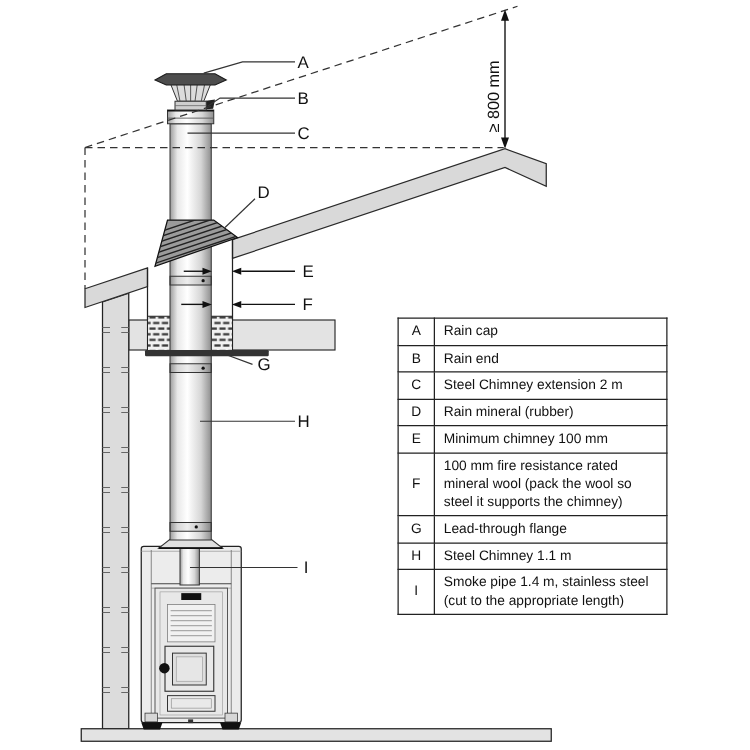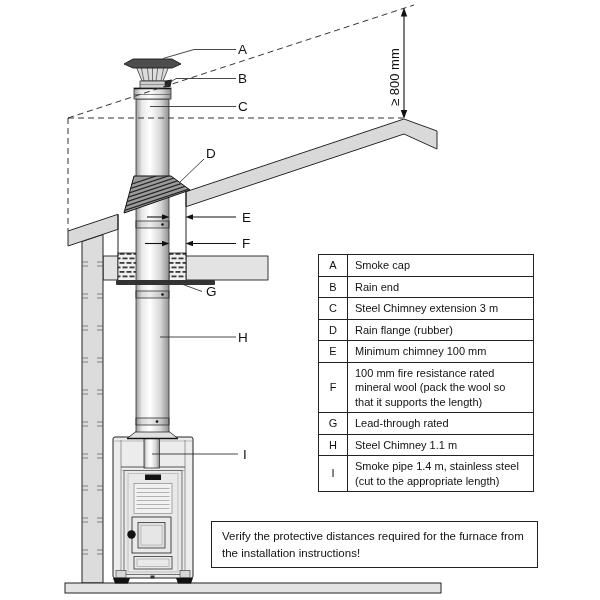--- a/index.html
+++ b/index.html
@@ -185,53 +185,52 @@
       <text x="238" y="341.5" font-size="13.5">H</text>
       <text x="243" y="458.5" font-size="13.5">I</text>
     </g>
   </svg>
 
   <div class="legend">
     <table>
       <tbody>
         <tr>
             <td class="key">A</td>
-            <td>Smoke cap</td>
+            <td>Rain cap</td>
           </tr>
         <tr>
             <td class="key">B</td>
             <td>Rain end</td>
           </tr>
         <tr>
             <td class="key">C</td>
-            <td>Steel Chimney extension 3 m</td>
+            <td>Steel Chimney extension 2 m</td>
           </tr>
         <tr>
             <td class="key">D</td>
-            <td>Rain flange (rubber)</td>
+            <td>Rain mineral (rubber)</td>
           </tr>
         <tr>
             <td class="key">E</td>
             <td>Minimum chimney 100 mm</td>
           </tr>
         <tr>
             <td class="key">F</td>
-            <td>100 mm fire resistance rated mineral wool (pack the wool so that it supports the length)</td>
+            <td>100 mm fire resistance rated mineral wool (pack the wool so steel it supports the chimney)</td>
           </tr>
         <tr>
             <td class="key">G</td>
-            <td>Lead-through rated</td>
+            <td>Lead-through flange</td>
           </tr>
         <tr>
             <td class="key">H</td>
             <td>Steel Chimney 1.1 m</td>
           </tr>
         <tr>
             <td class="key">I</td>
             <td>Smoke pipe 1.4 m, stainless steel (cut to the appropriate length)</td>
           </tr>
       </tbody>
     </table>
   </div>
 
-  <div class="note">Verify the protective distances required for the furnace from the installation instructions!</div>
 
 </div>
 
 </body></html>

